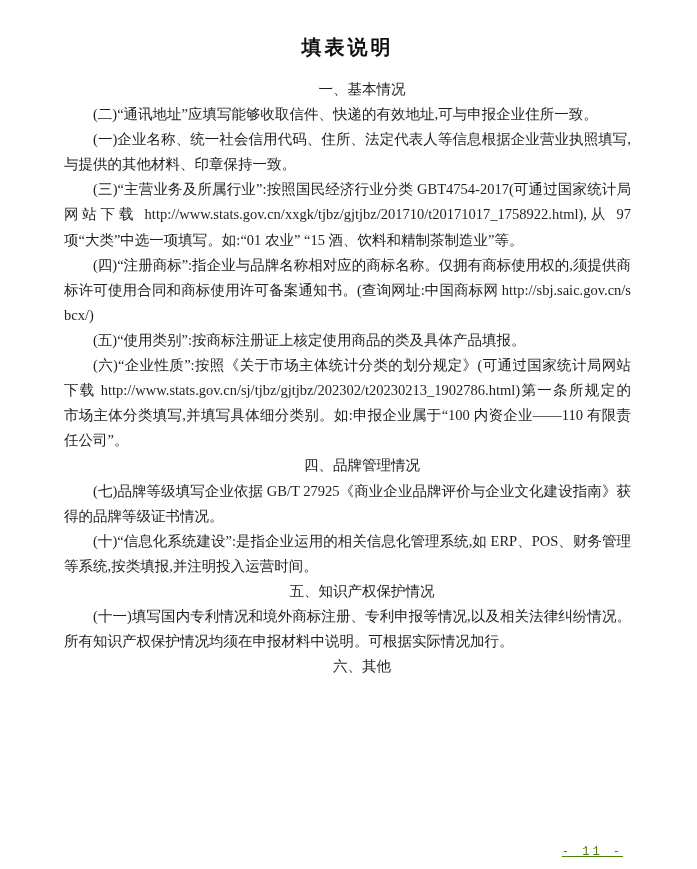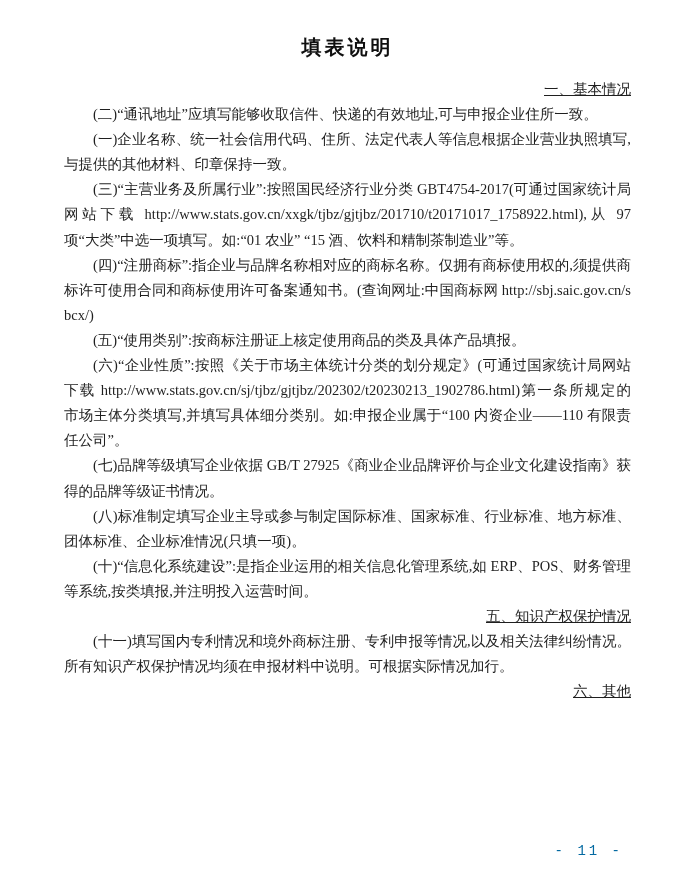--- a/index.html
+++ b/index.html
@@ -35,52 +35,52 @@
     margin: 0;
     font-size: 14.5px;
     line-height: 25.1px;
     text-indent: 2em;
     text-align: justify;
     text-justify: inter-character;
     word-break: break-all;
     color: #1f1f1f;
   }
   .content p.section-heading {
-    text-align: right;
-    text-decoration: underline;
+    text-align: center;
   }
   .page-number {
     position: absolute;
     right: 74px;
     bottom: 10px;
     font-family: "Liberation Mono", "DejaVu Sans Mono", monospace;
-    font-size: 14px;
+    font-size: 12px;
     letter-spacing: 3px;
-    color: #0369a1;
+    color: #4d7c0f;
+    text-decoration: underline;
   }
 </style>
 </head>
 <body>
 
 <div class="page">
 
   <h1 class="doc-title">填表说明</h1>
 
   <div class="content">
 
     <p class="section-heading">一、基本情况</p>
     <p>(二)“通讯地址”应填写能够收取信件、快递的有效地址,可与申报企业住所一致。</p>
     <p>(一)企业名称、统一社会信用代码、住所、法定代表人等信息根据企业营业执照填写,与提供的其他材料、印章保持一致。</p>
     <p>(三)“主营业务及所属行业”:按照国民经济行业分类 GBT4754-2017(可通过国家统计局网站下载 http://www.stats.gov.cn/xxgk/tjbz/gjtjbz/201710/t20171017_1758922.html),从 97 项“大类”中选一项填写。如:“01 农业” “15 酒、饮料和精制茶制造业”等。</p>
     <p>(四)“注册商标”:指企业与品牌名称相对应的商标名称。仅拥有商标使用权的,须提供商标许可使用合同和商标使用许可备案通知书。(查询网址:中国商标网 http://sbj.saic.gov.cn/sbcx/)</p>
     <p>(五)“使用类别”:按商标注册证上核定使用商品的类及具体产品填报。</p>
     <p>(六)“企业性质”:按照《关于市场主体统计分类的划分规定》(可通过国家统计局网站下载 http://www.stats.gov.cn/sj/tjbz/gjtjbz/202302/t20230213_1902786.html)第一条所规定的市场主体分类填写,并填写具体细分类别。如:申报企业属于“100 内资企业——110 有限责任公司”。</p>
 
+    <p class="section-heading">四、品牌管理情况</p>
     <p>(七)品牌等级填写企业依据 GB/T 27925《商业企业品牌评价与企业文化建设指南》获得的品牌等级证书情况。</p>
-    <p>(八)标准制定填写企业主导或参与制定国际标准、国家标准、行业标准、地方标准、团体标准、企业标准情况(只填一项)。</p>
     <p>(十)“信息化系统建设”:是指企业运用的相关信息化管理系统,如 ERP、POS、财务管理等系统,按类填报,并注明投入运营时间。</p>
 
     <p class="section-heading">五、知识产权保护情况</p>
     <p>(十一)填写国内专利情况和境外商标注册、专利申报等情况,以及相关法律纠纷情况。所有知识产权保护情况均须在申报材料中说明。可根据实际情况加行。</p>
 
     <p class="section-heading">六、其他</p>
 
   </div>
 
   <div class="page-number">- 11 -</div>

